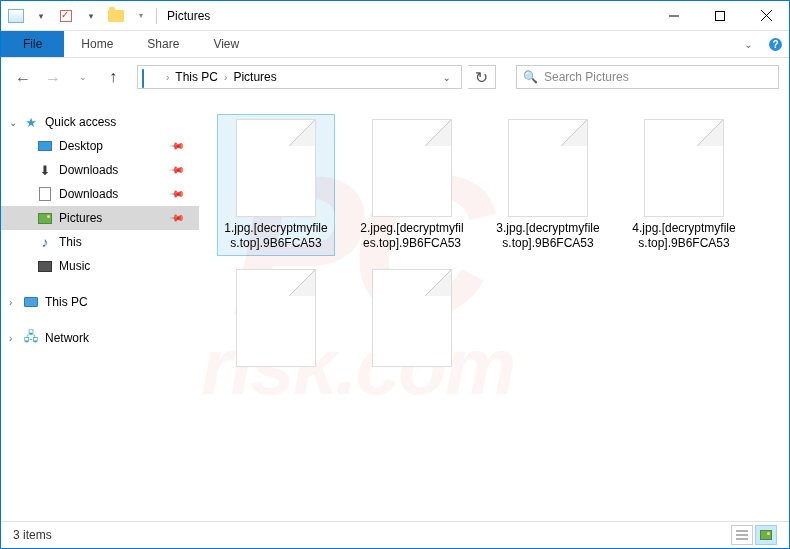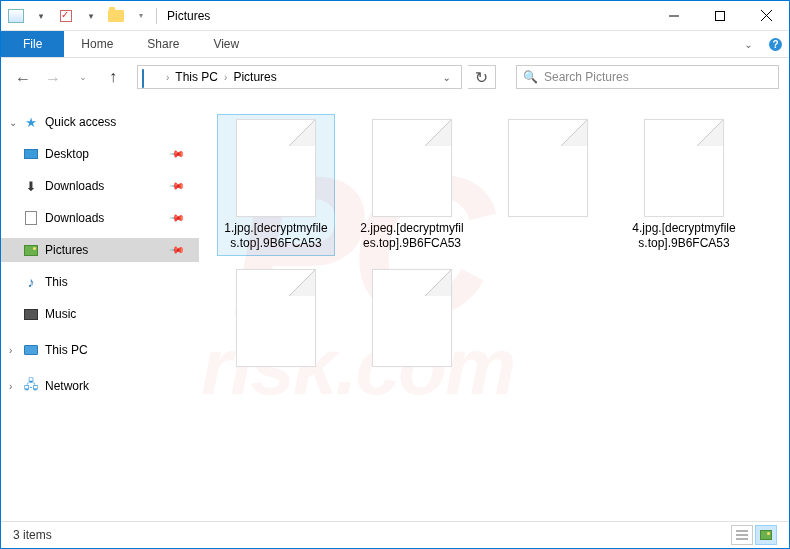--- a/index.html
+++ b/index.html
@@ -10,21 +10,21 @@
 .titlebar-icons { display: flex; align-items: center; gap: 3px; }
 .qat-icon { width: 22px; height: 22px; display: flex; align-items: center; justify-content: center; font-size: 13px; }
 .sep { width: 1px; height: 16px; background: #ccc; margin: 0 4px; }
 .title-text { font-size: 12px; color: #000; margin-left: 6px; }
 .win-controls { margin-left: auto; display: flex; }
 .win-btn { width: 46px; height: 30px; display: flex; align-items: center; justify-content: center; font-size: 13px; font-family: inherit;}
 .win-btn svg { stroke: #000; }
 
 
 .ribbon { height: 27px; display: flex; align-items: stretch; background: #fff; border-bottom: 1px solid #e1e1e1;}
-.file-tab { background: #1979ca; color: #ffffff; font-size: 12px; padding: 0 22px; display: flex; align-items: center;}
+.file-tab { background: #1979ca; color: #0f172a; font-size: 12px; padding: 0 22px; display: flex; align-items: center;}
 .tab { font-size: 12px; color: #444; padding: 0 17px; display: flex; align-items: center;}
 .help-icon { margin-left: auto; width: 27px; display: flex; align-items: center; justify-content: center;}
 
 
 .addr-row { height: 38px; display: flex; align-items: center; padding: 0 10px; gap: 6px; }
 .nav-btn { width: 24px; height: 24px; display: flex; align-items: center; justify-content: center; color: #777;}
 .nav-btn.active { color: #555; }
 .nav-btn.up { color: #333; }
 .breadcrumb { flex: 0 0 auto; display: flex; align-items: center; height: 24px; border: 1px solid #ccc; background: #fff; padding: 0 4px; margin-left: 6px; width: 325px;}
 .bc-icon { width: 18px; height: 14px; margin-right: 4px;}
@@ -33,21 +33,21 @@
 .bc-drop { margin-left: auto; padding: 0 6px; color: #555; font-size: 10px;}
 .refresh { width: 28px; height: 24px; border:1px solid #ccc; border-left:none; display:flex; align-items:center; justify-content:center; color:#555;}
 .search { flex: 1; margin-left: 14px; height: 24px; border: 1px solid #ccc; display: flex; align-items: center; padding: 0 6px; color: #888; font-size: 12px;}
 .search .sicon { margin-right: 6px; }
 
 
 .content { display: flex; height: 425px; }
 .sidebar { width: 198px; padding-top: 14px; font-size: 12px;}
 .sidebar ul { list-style: none;}
 .sidebar li { height: 24px; display: flex; align-items: center; padding-left: 22px; gap: 6px; position:relative;}
-.sidebar li.child { padding-left: 22px; margin-top: 8px;}
+.sidebar li.child { padding-left: 36px;}
 .sidebar li.sel { background: #d8d8d8;}
 .sidebar .caret { position:absolute; left:8px; font-size:10px; color:#666;}
 .pin { margin-left: auto; margin-right: 16px; color: #777; font-size: 10px; transform: rotate(45deg);}
 .sidebar .spacer { height: 12px; }
 .si { width:16px; height:16px; display:flex; align-items:center; justify-content:center; font-size:13px;}
 
 .filegrid { flex:1; padding: 18px 14px 0 18px; display:flex; flex-wrap:wrap; align-content:flex-start; gap: 8px 18px;}
 .file { width: 118px; display:flex; flex-direction:column; align-items:center; padding: 4px; border:1px solid transparent;}
 .file.sel { border:1px solid #8fd0f0; background:#e5f3fb;}
 .file-icon { width: 80px; height: 98px; background: #fff; border:1px solid #ddd; position:relative; margin-bottom: 4px; box-shadow: 0 0 1px rgba(0,0,0,0.05);}
@@ -224,20 +224,21 @@
       <div class="file sel">
         <div class="file-icon"></div>
         <div class="file-label">1.jpg.[decryptmyfiles.top].9B6FCA53</div>
       </div>
       <div class="file">
         <div class="file-icon"></div>
         <div class="file-label">2.jpeg.[decryptmyfiles.top].9B6FCA53</div>
       </div>
       <div class="file">
         <div class="file-icon"></div>
+        <div class="file-label">3.jpg.[decryptmyfiles.top].9B6FCA53</div>
       </div>
       <div class="file">
         <div class="file-icon"></div>
         <div class="file-label">4.jpg.[decryptmyfiles.top].9B6FCA53</div>
       </div>
       <div class="file">
         <div class="file-icon"></div>
       </div>
       <div class="file">
         <div class="file-icon"></div>

